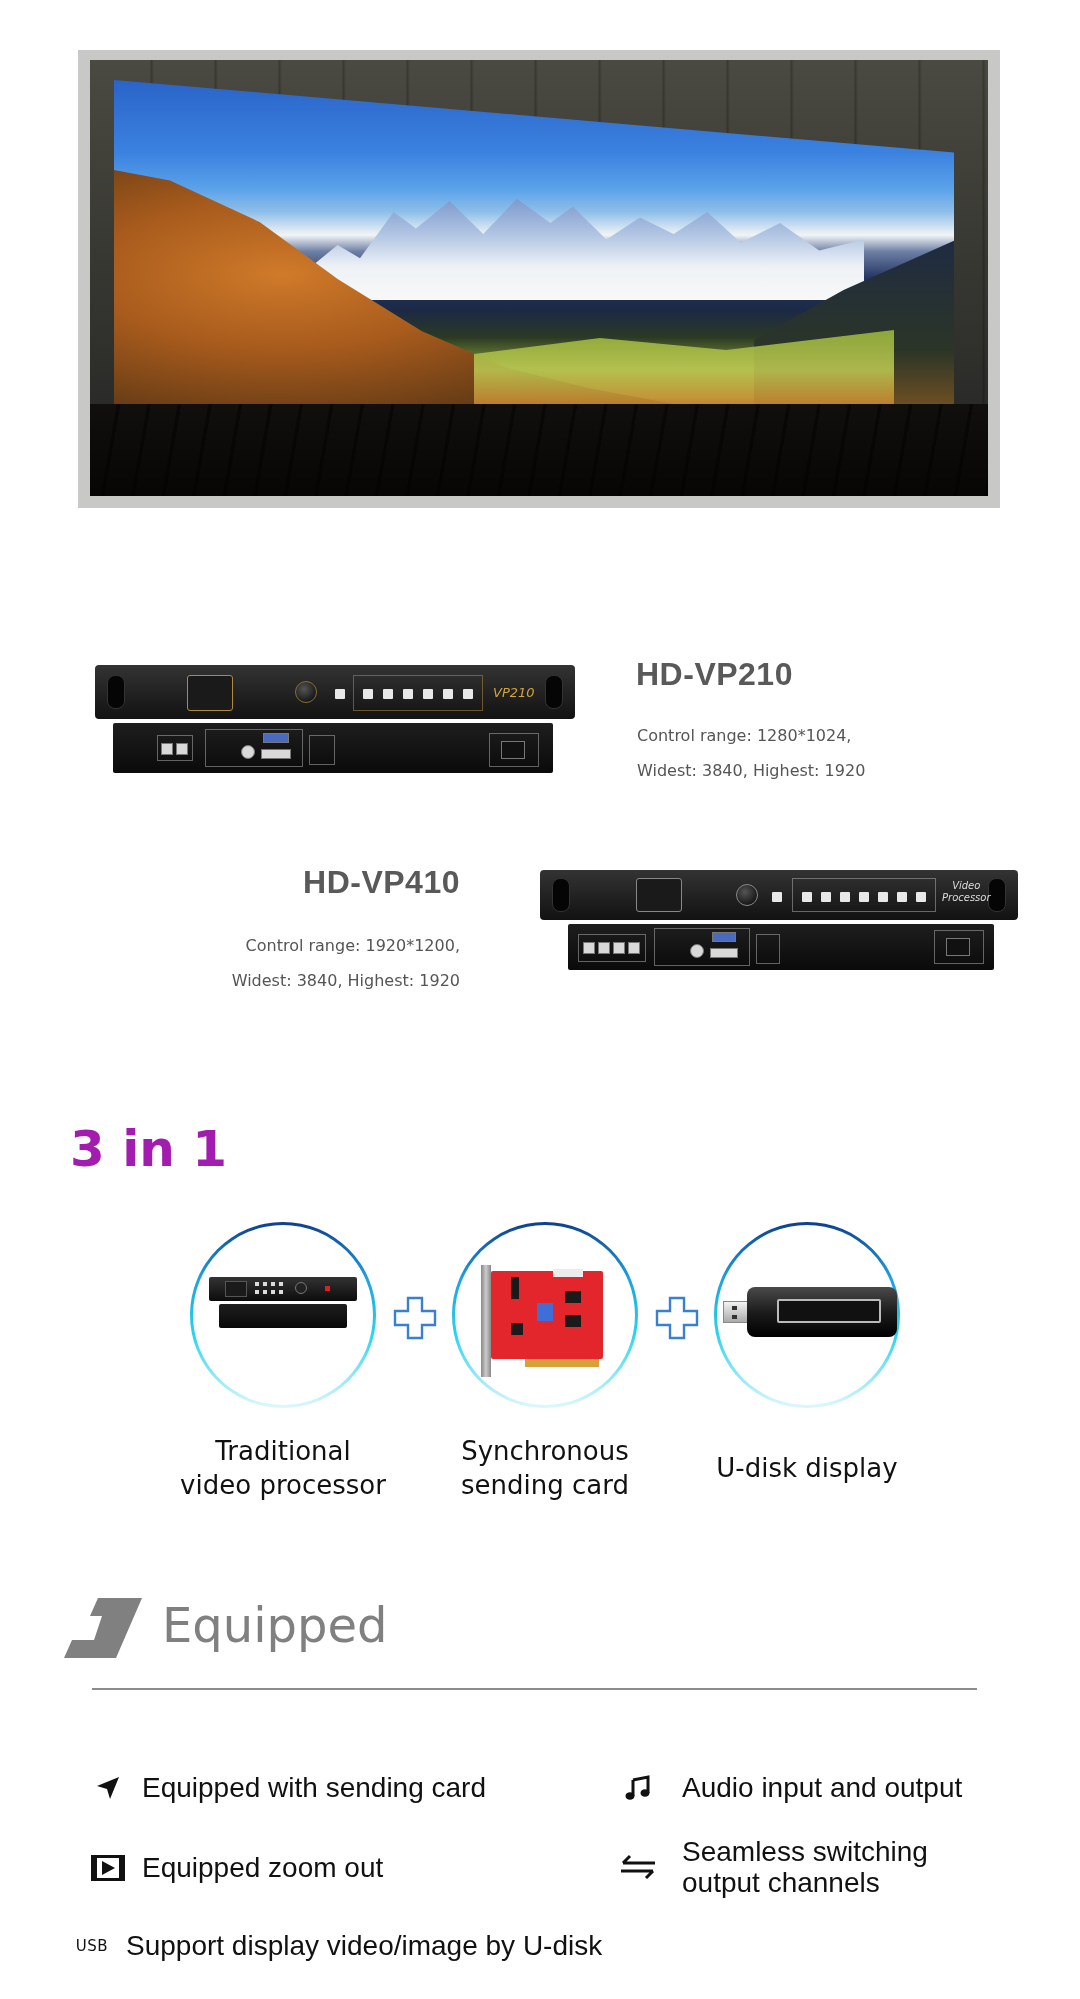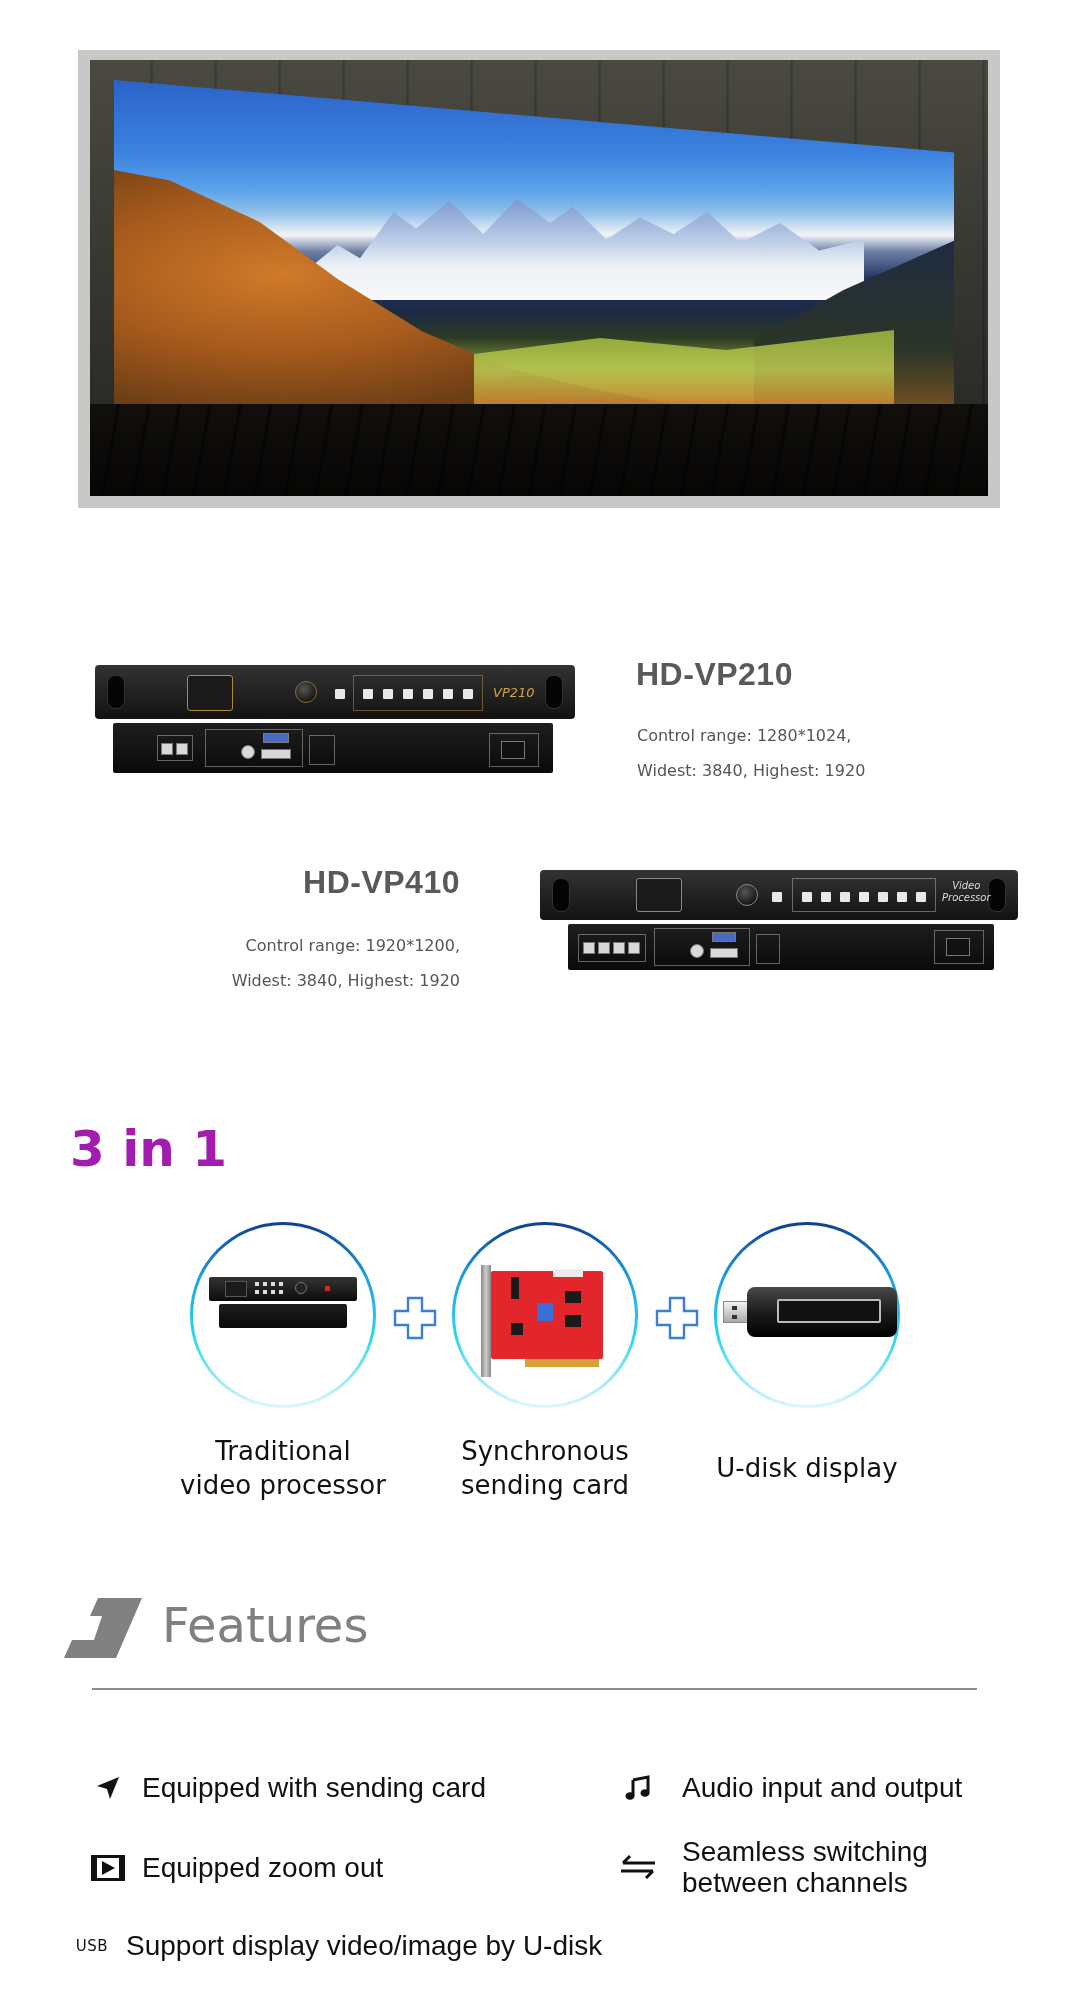--- a/index.html
+++ b/index.html
@@ -223,21 +223,21 @@
   <div>Synchronous</div>
   <div>sending card</div>
 </div>
 <div class="caption" style="left:677px; top:1451px;">
   <div>U-disk display</div>
 </div>
 
 <svg class="abs" style="left:64px; top:1598px;" width="78" height="60" viewBox="0 0 78 60">
   <path d="M34 0 H78 L52 60 H0 L8 42 H30 L38 18 H26 Z" fill="#808080"></path>
 </svg>
-<div class="abs feat-title" style="left:162px; top:1597px;">Features</div>
+<div class="abs feat-title" style="left:162px; top:1597px;">Equipped</div>
 <div class="abs feat-rule" style="left:92px; top:1688px; width:885px;"></div>
 
 <div class="feat-item" style="left:88px; top:1772px;">
   <span class="feat-icon">
     <svg width="26" height="26" viewBox="0 0 26 26">
         <path d="M24 2 L2 11 L12 14 L15 24 Z" fill="#111"></path>
       </svg>
   </span>
   <span class="feat-text">Equipped with sending card</span>
 </div>
@@ -267,21 +267,21 @@
 
 <div class="feat-item" style="left:618px; top:1836px;">
   <span class="feat-icon">
     <svg width="38" height="26" viewBox="0 0 38 26">
       <path d="M4 9 H36 M4 9 L11 2" stroke="#111" stroke-width="3" fill="none"></path>
       <path d="M34 17 H2 M34 17 L27 24" stroke="#111" stroke-width="3" fill="none"></path>
     </svg>
   </span>
   <span class="feat-text" style="margin-left:10px;">
     <div>Seamless switching</div>
-    <div>between channels</div>
+    <div>output channels</div>
   </span>
 </div>
 
 <div class="feat-item" style="left:72px; top:1930px;">
   <span class="feat-icon">
     <span class="usb-text">USB</span>
   </span>
   <span class="feat-text">Support display video/image by U-disk</span>
 </div>
 

